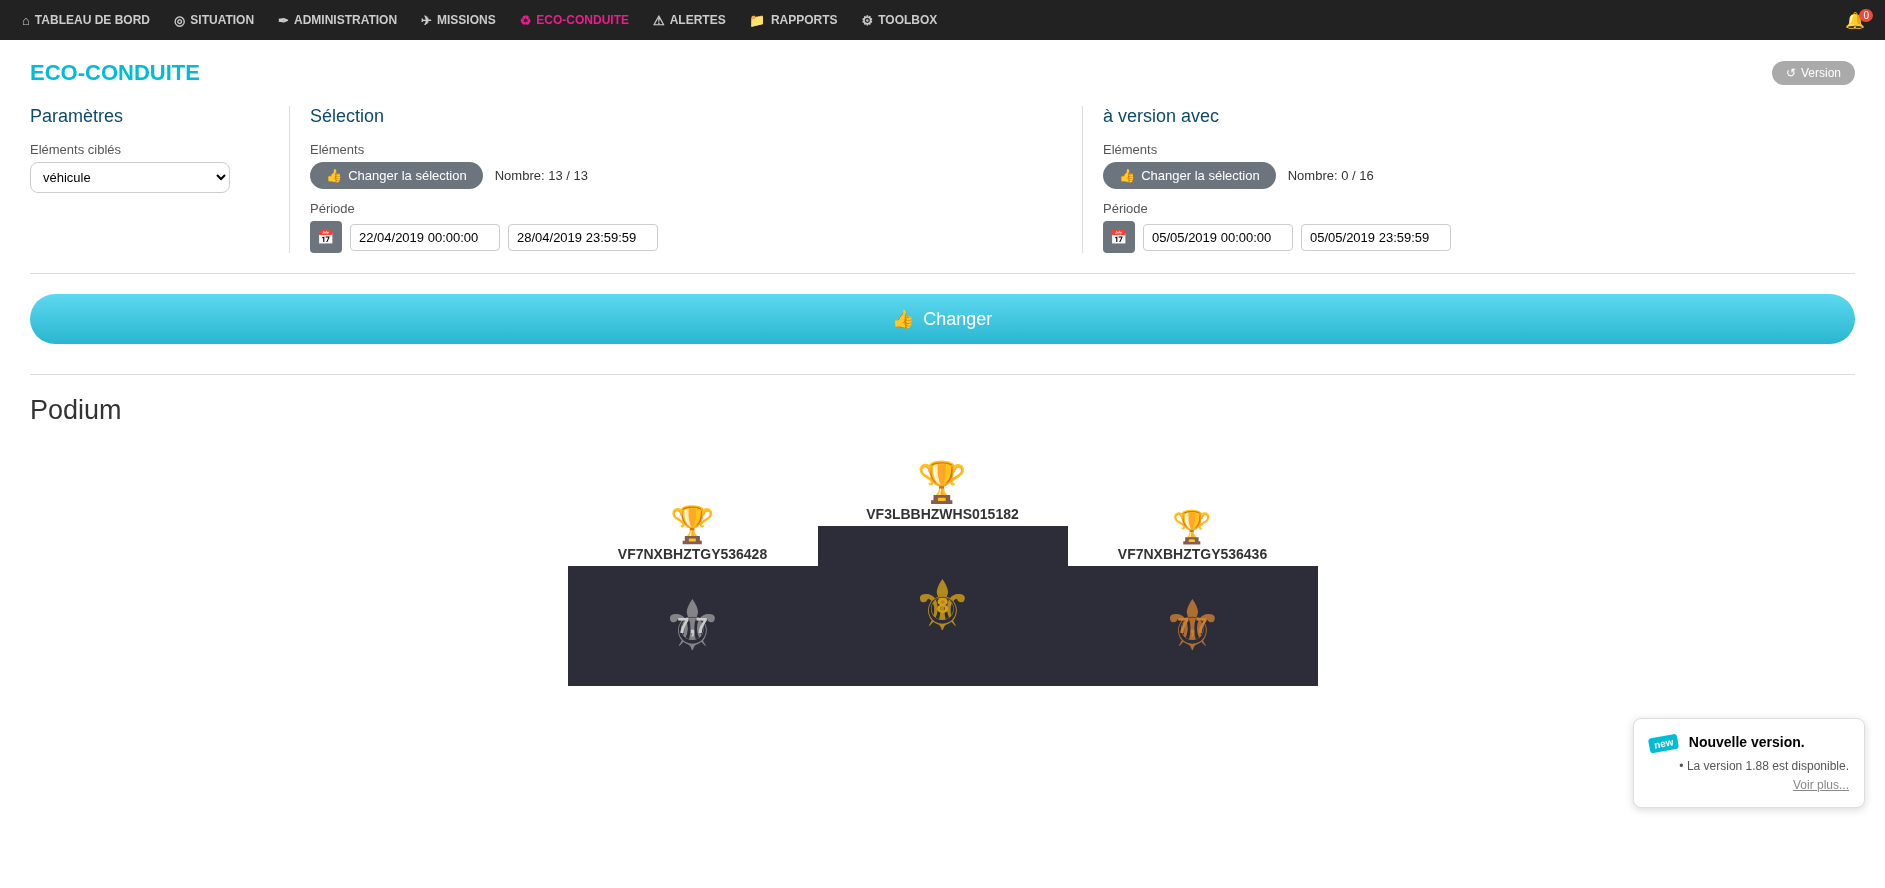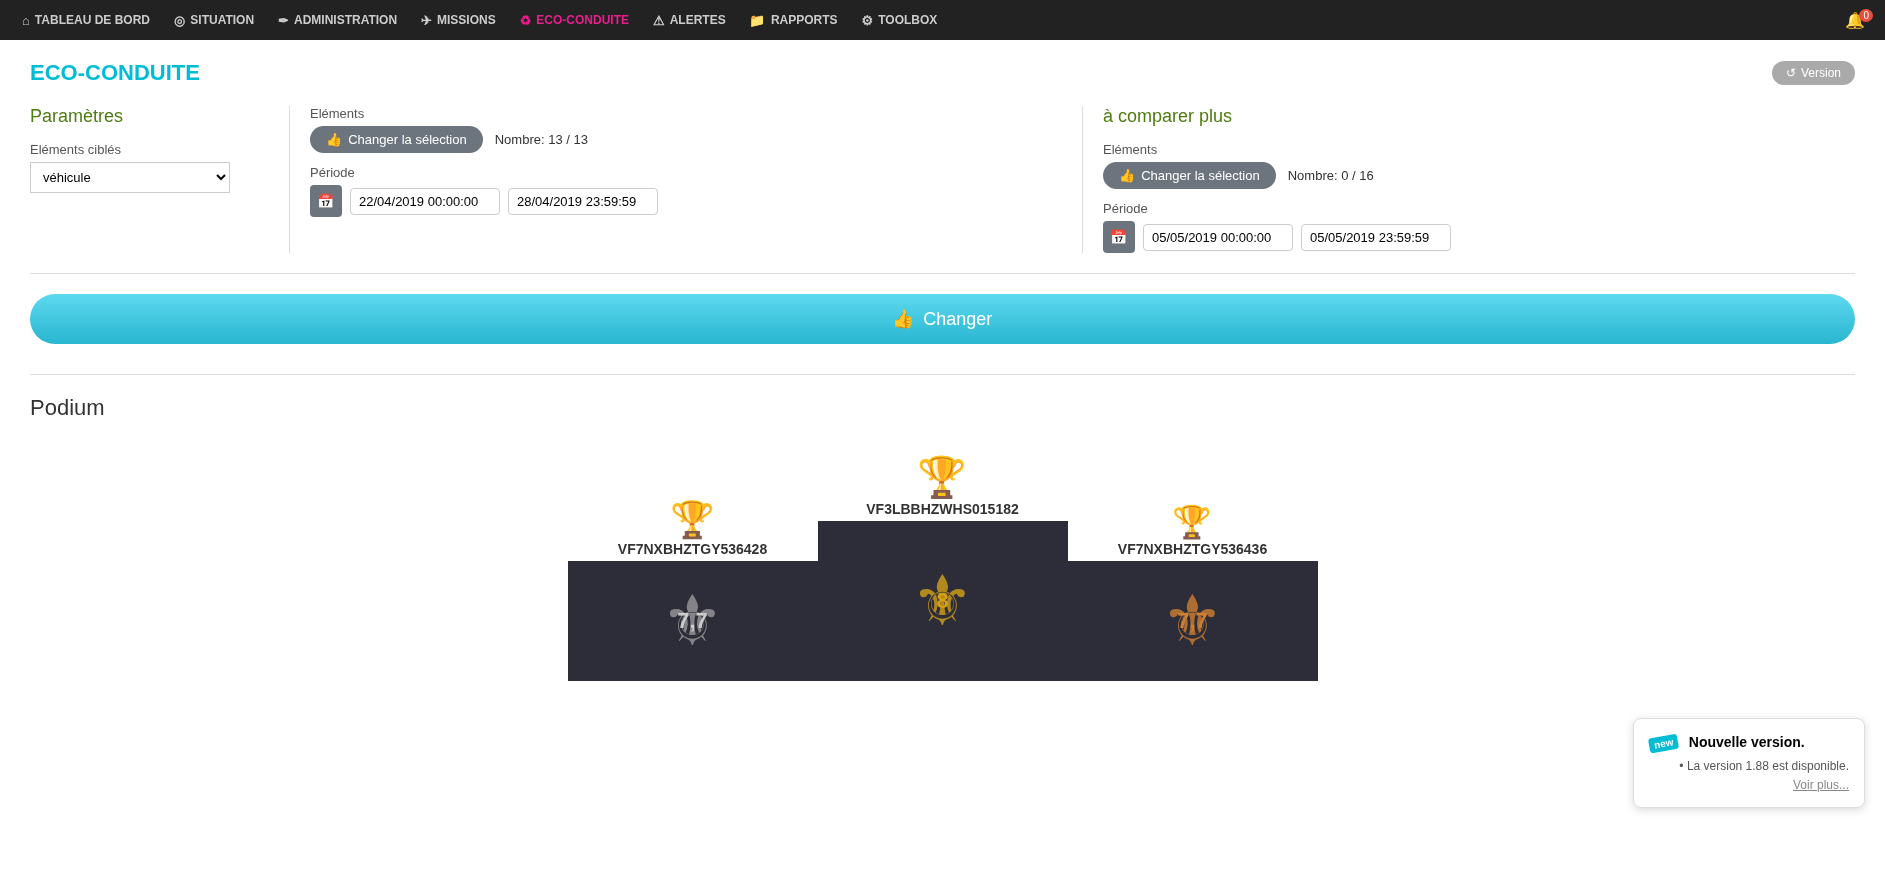--- a/index.html
+++ b/index.html
@@ -70,28 +70,28 @@
       padding-bottom: 20px;
       margin-bottom: 20px;
     }
     .params-col {
       flex: 1;
       padding-right: 20px;
       border-right: 1px solid #ddd;
       margin-right: 20px;
     }
     .params-col:last-child { border-right: none; margin-right: 0; padding-right: 0; }
-    .section-title { font-size: 18px; color: #4d7c0f; margin-bottom: 15px; font-weight: normal; }
+    .section-title { font-size: 18px; color: #0c4a6e; margin-bottom: 15px; font-weight: normal; }
     .field-label { font-size: 13px; color: #555; margin-bottom: 5px; }
     .field-group { }
     .select-field {
       width: 100%;
       padding: 6px 8px;
       border: 1px solid #ccc;
-      border-radius: 0;
+      border-radius: 8px;
       font-size: 13px;
       background: #fff;
       cursor: pointer;
       max-width: 200px;
     }
 
     
     .change-btn {
       background: #6c757d;
       color: #fff;
@@ -142,21 +142,21 @@
       font-size: 18px;
       cursor: pointer;
       margin-bottom: 30px;
       display: flex;
       align-items: center;
       justify-content: center;
       gap: 8px;
     }
 
     
-    .podium-title { font-size: 22px; font-weight: normal; color: #333; margin-bottom: 20px; }
+    .podium-title { font-size: 27px; font-weight: normal; color: #333; margin-bottom: 20px; }
     .podium-container {
       display: flex;
       justify-content: center;
       align-items: flex-end;
       gap: 0;
       position: relative;
       min-height: 240px;
       padding: 0 20px;
     }
 
@@ -306,20 +306,21 @@
       <div class="field-group">
         <div class="field-label">Eléments ciblés</div>
         <select class="select-field">
           <option>véhicule</option>
           <option>conducteur</option>
         </select>
       </div>
     </div>
 
     <div class="params-col" style="flex:1;">
+      <h2 class="section-title">Sélection</h2>
       <div class="field-group">
         <div class="field-label">Eléments</div>
         <div class="elements-row">
           <button class="change-btn">
             <span>👍</span>
             <span>Changer la sélection</span>
           </button>
           <span class="nombre-text">Nombre: 13 / 13</span>
         </div>
       </div>
@@ -329,21 +330,21 @@
           <button class="period-icon-btn">
             <span>📅</span>
           </button>
           <input type="text" class="period-input" value="22/04/2019 00:00:00" style="">
           <input type="text" class="period-input" value="28/04/2019 23:59:59" style="">
         </div>
       </div>
     </div>
 
     <div class="params-col" style="flex:1;">
-      <h2 class="section-title">à comparer plus</h2>
+      <h2 class="section-title">à version avec</h2>
       <div class="field-group">
         <div class="field-label">Eléments</div>
         <div class="elements-row">
           <button class="change-btn">
             <span>👍</span>
             <span>Changer la sélection</span>
           </button>
           <span class="nombre-text">Nombre: 0 / 16</span>
         </div>
       </div>

